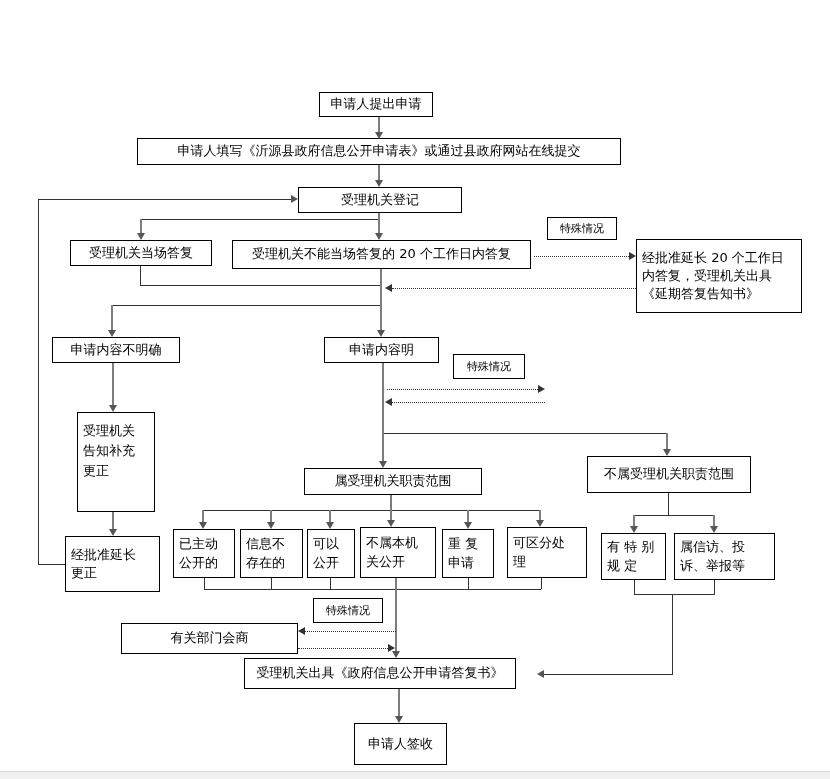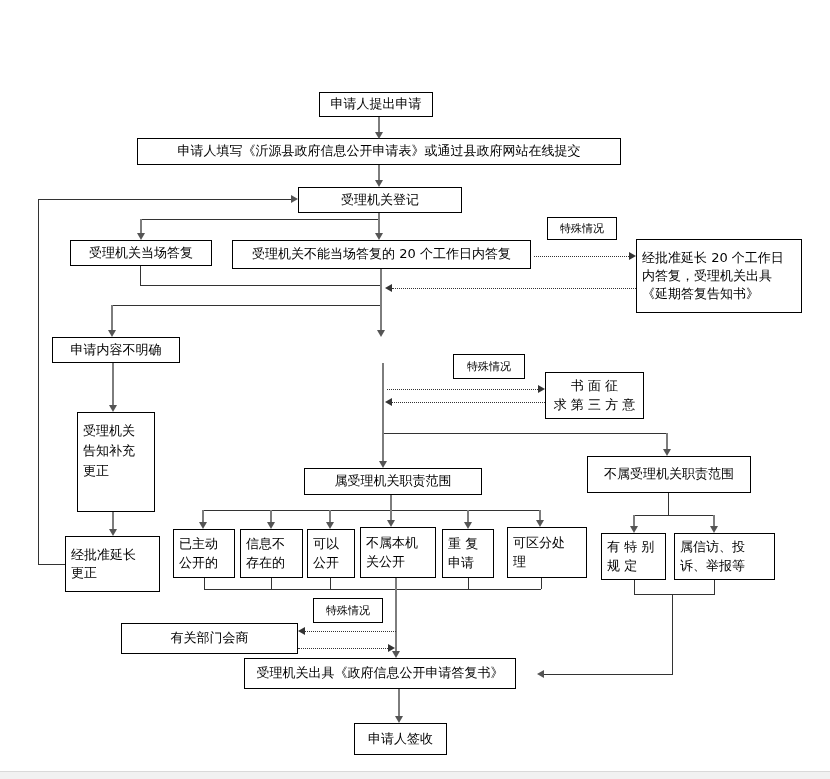--- a/index.html
+++ b/index.html
@@ -35,23 +35,22 @@
   <div class="node" style="left:319px;top:92px;width:114px;height:25px">申请人提出申请</div>
   <div class="node" style="left:137px;top:138px;width:484px;height:27px">申请人填写《沂源县政府信息公开申请表》或通过县政府网站在线提交</div>
   <div class="node" style="left:298px;top:187px;width:164px;height:26px">受理机关登记</div>
   <div class="node" style="left:70px;top:240px;width:142px;height:26px">受理机关当场答复</div>
   <div class="node" style="left:232px;top:240px;width:299px;height:29px">受理机关不能当场答复的 20 个工作日内答复</div>
   <div class="node lbl" style="left:547px;top:217px;width:70px;height:23px">特殊情况</div>
   <div class="node al" style="left:636px;top:239px;width:166px;height:74px">经批准延长 20 个工作日
 内答复，受理机关出具
 《延期答复告知书》</div>
   <div class="node" style="left:52px;top:337px;width:128px;height:26px">申请内容不明确</div>
+  <div class="node" style="left:324px;top:337px;width:115px;height:26px">申请内容明</div>
   <div class="node lbl" style="left:453px;top:354px;width:72px;height:25px">特殊情况</div>
-  <div class="node" style="left:545px;top:372px;width:99px;height:47px">书 面 征
-求 第 三 方 意</div>
   <div class="node al top" style="left:77px;top:412px;width:78px;height:100px;line-height:1.55">受理机关
 告知补充
 更正</div>
   <div class="node al" style="left:65px;top:536px;width:95px;height:56px">经批准延长
 更正</div>
   <div class="node" style="left:304px;top:468px;width:178px;height:27px">属受理机关职责范围</div>
   <div class="node" style="left:587px;top:456px;width:164px;height:37px">不属受理机关职责范围</div>
   <div class="node al" style="left:173px;top:529px;width:62px;height:49px">已主动
 公开的</div>
   <div class="node al" style="left:240px;top:529px;width:63px;height:49px">信息不
@@ -64,21 +63,21 @@
 申请</div>
   <div class="node al" style="left:507px;top:527px;width:80px;height:51px">可区分处
 理</div>
   <div class="node al" style="left:601px;top:533px;width:65px;height:47px">有 特 别
 规 定</div>
   <div class="node al" style="left:674px;top:533px;width:101px;height:47px">属信访、投
 诉、举报等</div>
   <div class="node lbl" style="left:313px;top:598px;width:70px;height:25px">特殊情况</div>
   <div class="node" style="left:121px;top:623px;width:177px;height:31px">有关部门会商</div>
   <div class="node" style="left:244px;top:658px;width:272px;height:31px">受理机关出具《政府信息公开申请答复书》</div>
-  <div class="node" style="left:354px;top:723px;width:93px;height:32px">申请人签收</div>
+  <div class="node" style="left:354px;top:723px;width:93px;height:42px">申请人签收</div>
 
   <div class="hl" style="left:141px;top:219px;width:238px"></div>
   <div class="hl" style="left:140px;top:285px;width:241px"></div>
   <div class="hl" style="left:112px;top:305px;width:269px"></div>
   <div class="hl" style="left:38px;top:199px;width:254px"></div>
   <div class="hl" style="left:38px;top:564px;width:27px"></div>
   <div class="vl" style="left:38px;top:199px;height:365px"></div>
   <div class="hl" style="left:383px;top:433px;width:284px"></div>
   <div class="hl" style="left:203px;top:510px;width:337px"></div>
   <div class="hl" style="left:204px;top:589px;width:337px"></div>

